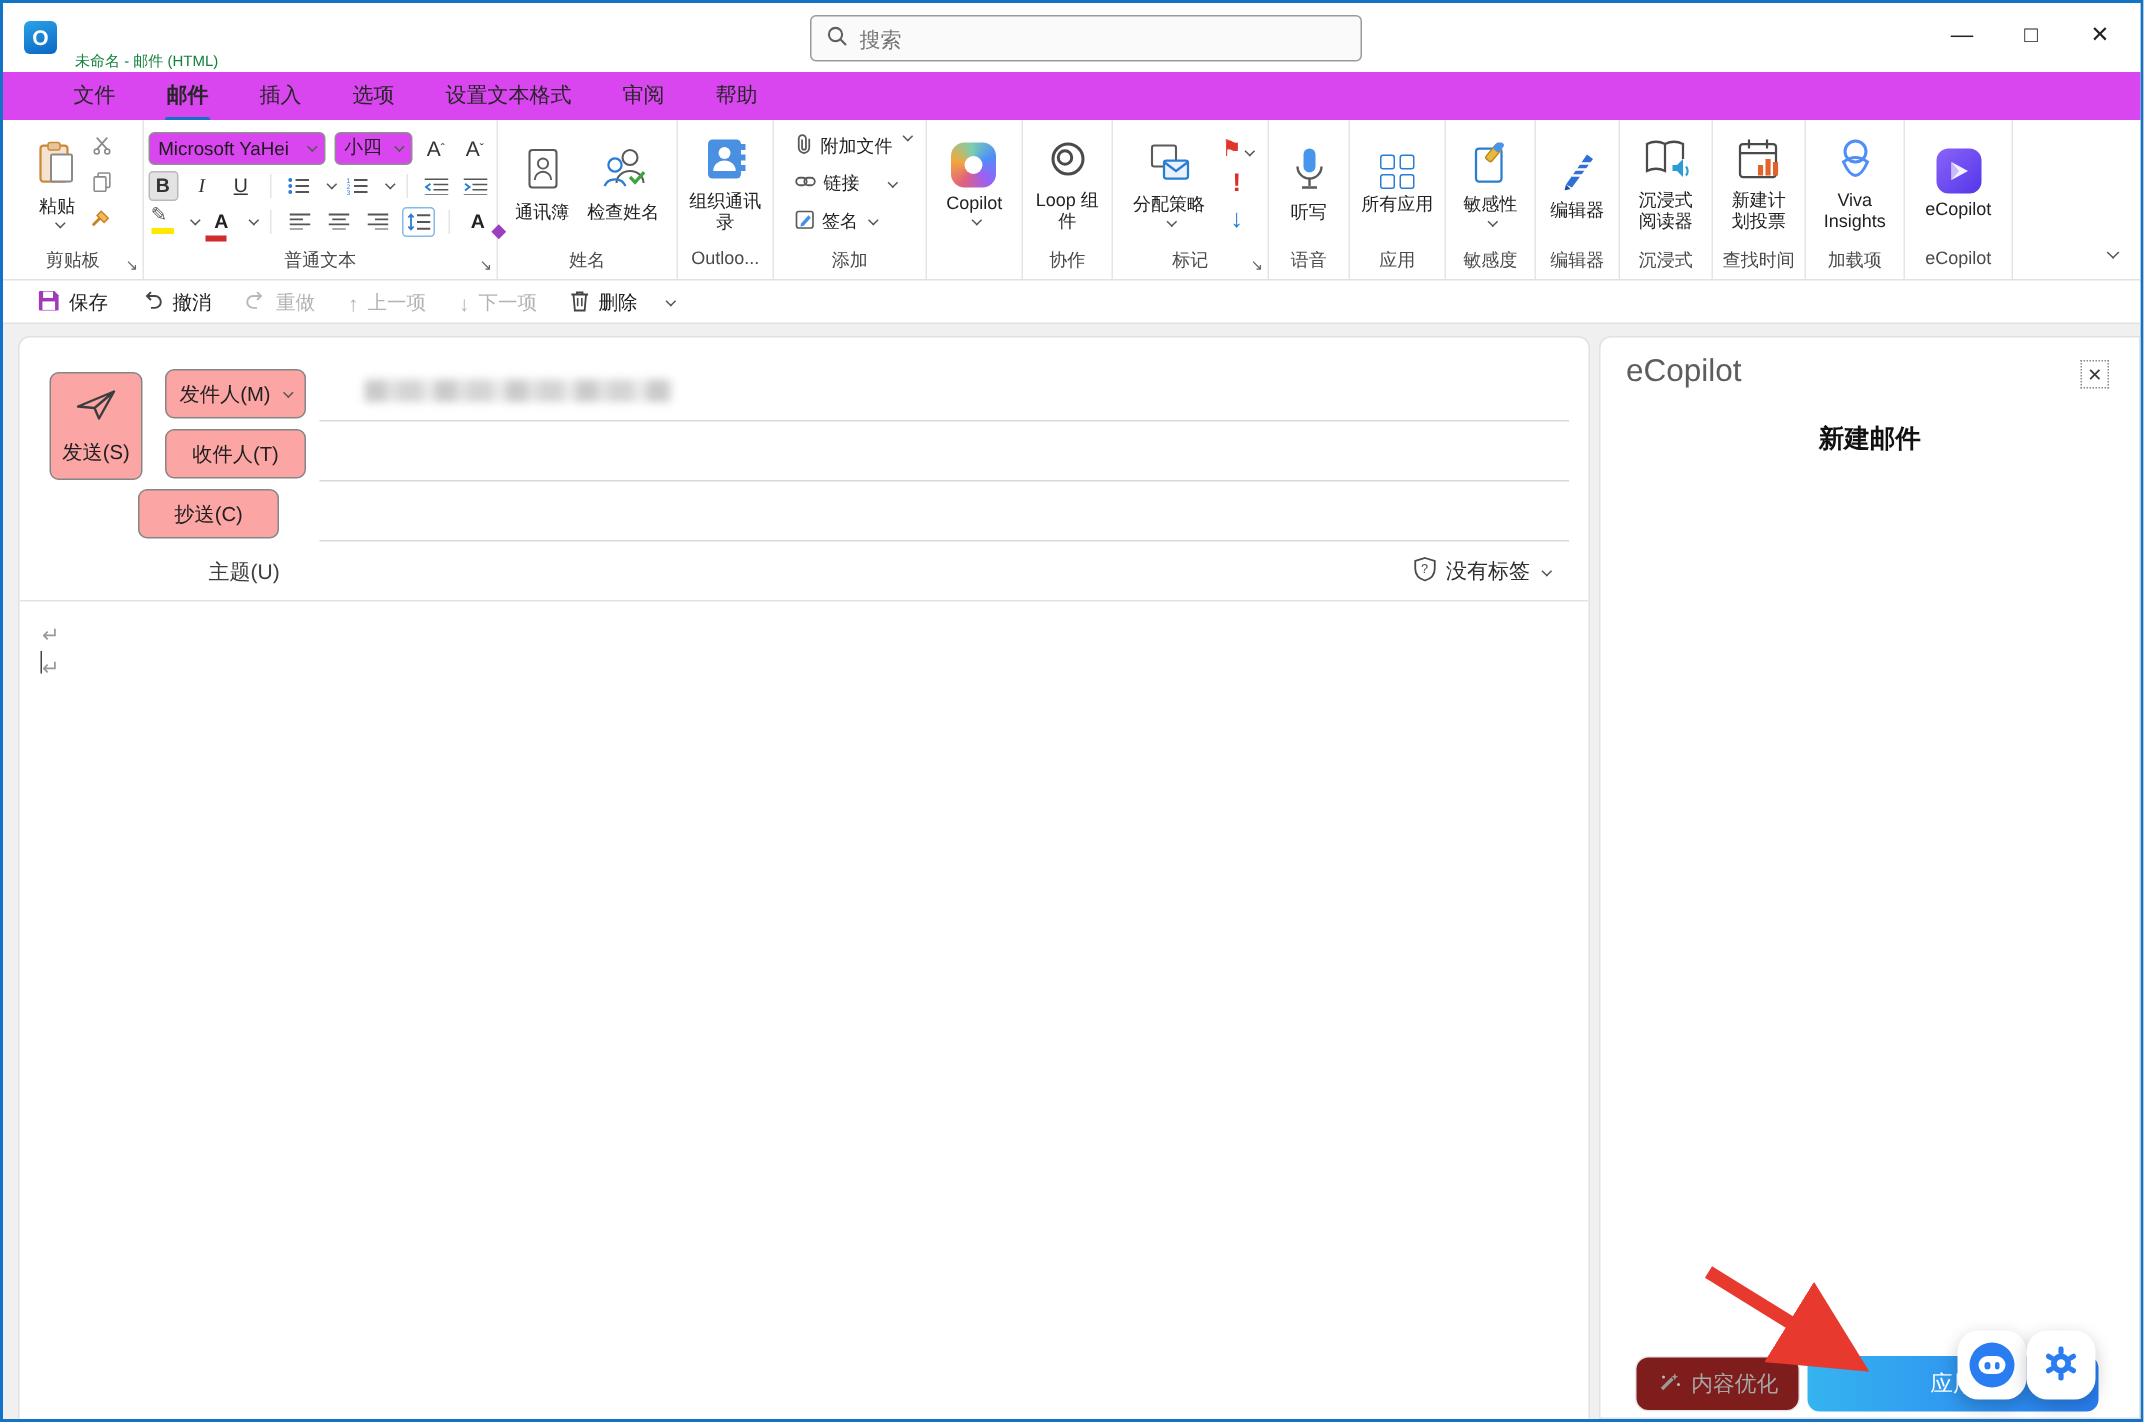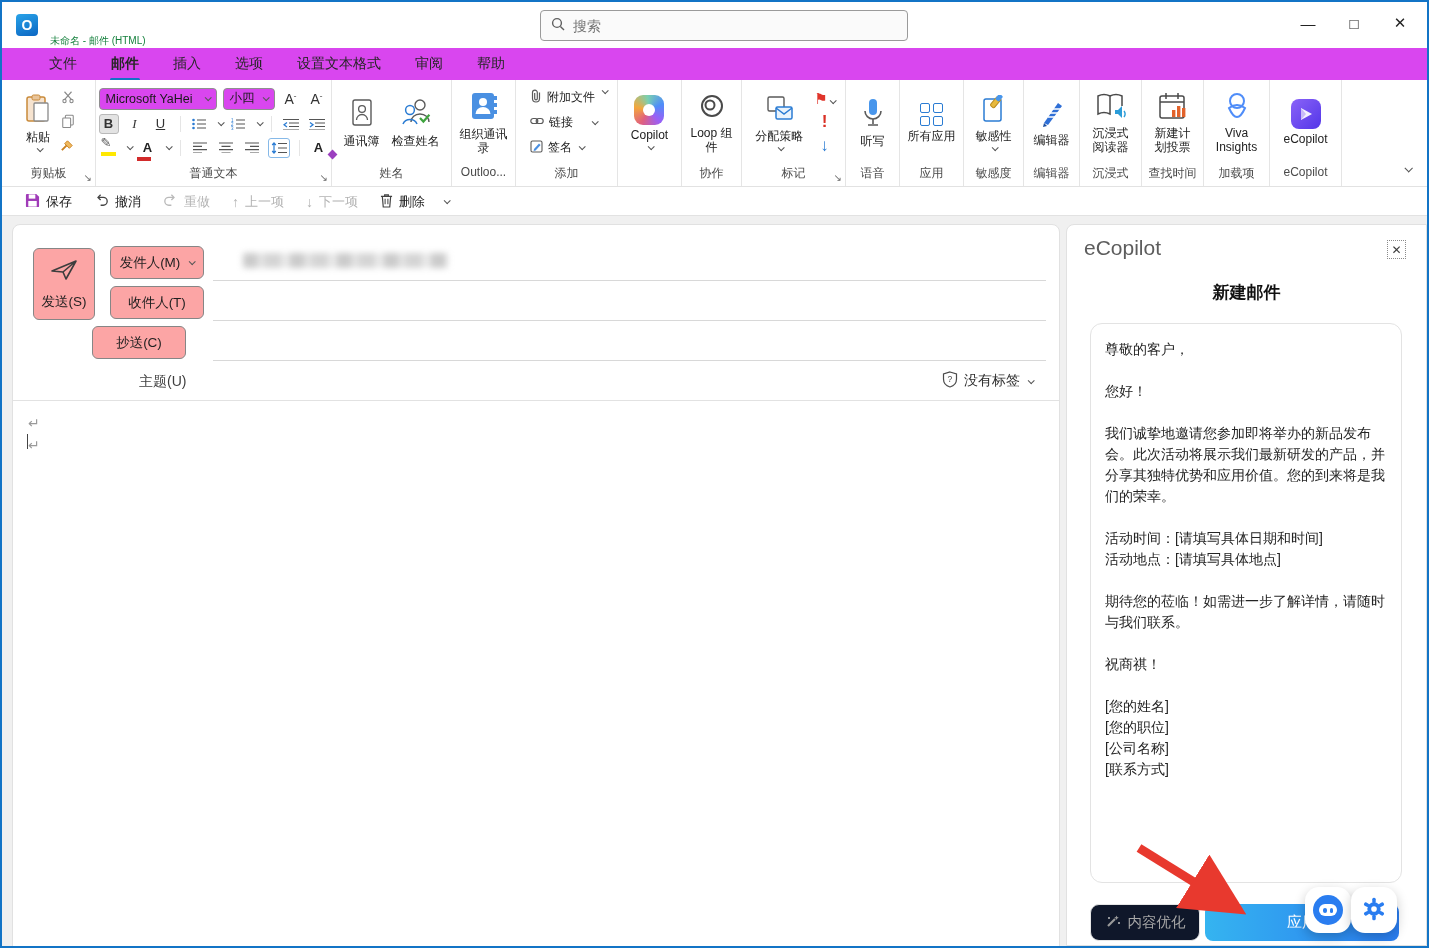--- a/index.html
+++ b/index.html
@@ -92,21 +92,21 @@
   
   .panel-title{ position:absolute; left:17px; top:11px; font-size:21px; color:#5d5d5d; }
   .panel-close{ position:absolute; right:20px; top:15px; width:19px; height:19px; border:1px dotted #8a8a8a;
     display:flex; align-items:center; justify-content:center; font-size:12px; color:#3a3a3a; }
   .panel-heading{ position:absolute; left:0; top:56px; width:100%; text-align:center; font-size:17px;
     font-weight:bold; color:#111; }
   .panel-box{ position:absolute; left:23px; top:98px; width:312px; height:560px; border:1px solid #e3e3e3;
     border-radius:12px; padding:15px 14px; font-size:14px; line-height:21px; color:#242424;
     white-space:pre-wrap; overflow:hidden; }
   .opt-btn{ position:absolute; left:23px; top:679px; width:110px; height:37px; border:1px solid #e6e6e6;
-    border-radius:9px; background:#0f172a; color:#a7a7a7; font-size:14.5px; display:flex; align-items:center;
+    border-radius:9px; background:#7f1d1d; color:#a7a7a7; font-size:14.5px; display:flex; align-items:center;
     justify-content:center; gap:7px; }
   .apply-btn{ position:absolute; left:138px; top:679px; width:194px; height:37px; border:none; border-radius:8px;
     background:linear-gradient(90deg,#35b4f0,#2a7df0); color:#fff; font-size:15px; display:flex;
     align-items:center; justify-content:center; }
   .float-btn{ position:absolute; width:46px; height:46px; border-radius:14px; background:#fff;
     box-shadow:0 4px 12px rgba(0,0,0,.22); display:flex; align-items:center; justify-content:center; }
   #floatRobot{ left:238px; top:662px; } #floatGear{ left:284px; top:662px; }
   .robot-circle{ width:30px; height:30px; border-radius:50%; background:#2a7df0; position:relative; }
   .robot-face{ position:absolute; left:6px; top:9px; width:18px; height:12px; border-radius:6px; background:#fff; }
   .robot-face i{ position:absolute; top:4px; width:3.5px; height:4.5px; border-radius:2px; background:#2a7df0; }
@@ -658,37 +658,20 @@
       <span class="pmark" style="left:15px;top:14px">↵</span>
       <span class="caret" style="left:14px;top:33px"></span>
       <span class="pmark" style="left:15px;top:36px">↵</span>
     </div>
   </div>
 
   <div class="card" id="panelCard">
     <div class="panel-title">eCopilot</div>
     <div class="panel-close">✕</div>
     <div class="panel-heading">新建邮件</div>
-    <div class="panel-box">尊敬的客户，
-
-您好！
-
-我们诚挚地邀请您参加即将举办的新品发布会。此次活动将展示我们最新研发的产品，并分享其独特优势和应用价值。您的到来将是我们的荣幸。
-
-活动时间：[请填写具体日期和时间]
-活动地点：[请填写具体地点]
-
-期待您的莅临！如需进一步了解详情，请随时与我们联系。
-
-祝商祺！
-
-[您的姓名]
-[您的职位]
-[公司名称]
-[联系方式]</div>
     <div class="opt-btn">
       <span>
         <svg width="16" height="16" viewBox="0 0 16 16">
             <path d="M3 13 L10 6" stroke="#9a9a9a" stroke-width="2.2"></path>
             <path d="M11.5 2.5 l0.7 1.6 1.6 0.7 -1.6 0.7 -0.7 1.6 -0.7 -1.6 -1.6 -0.7 1.6 -0.7z" fill="#9a9a9a"></path>
             <circle cx="4" cy="5" r="1" fill="#bdbdbd"></circle>
             <circle cx="14" cy="10" r="1" fill="#bdbdbd"></circle>
           </svg>
       </span>
       <span>内容优化</span>

